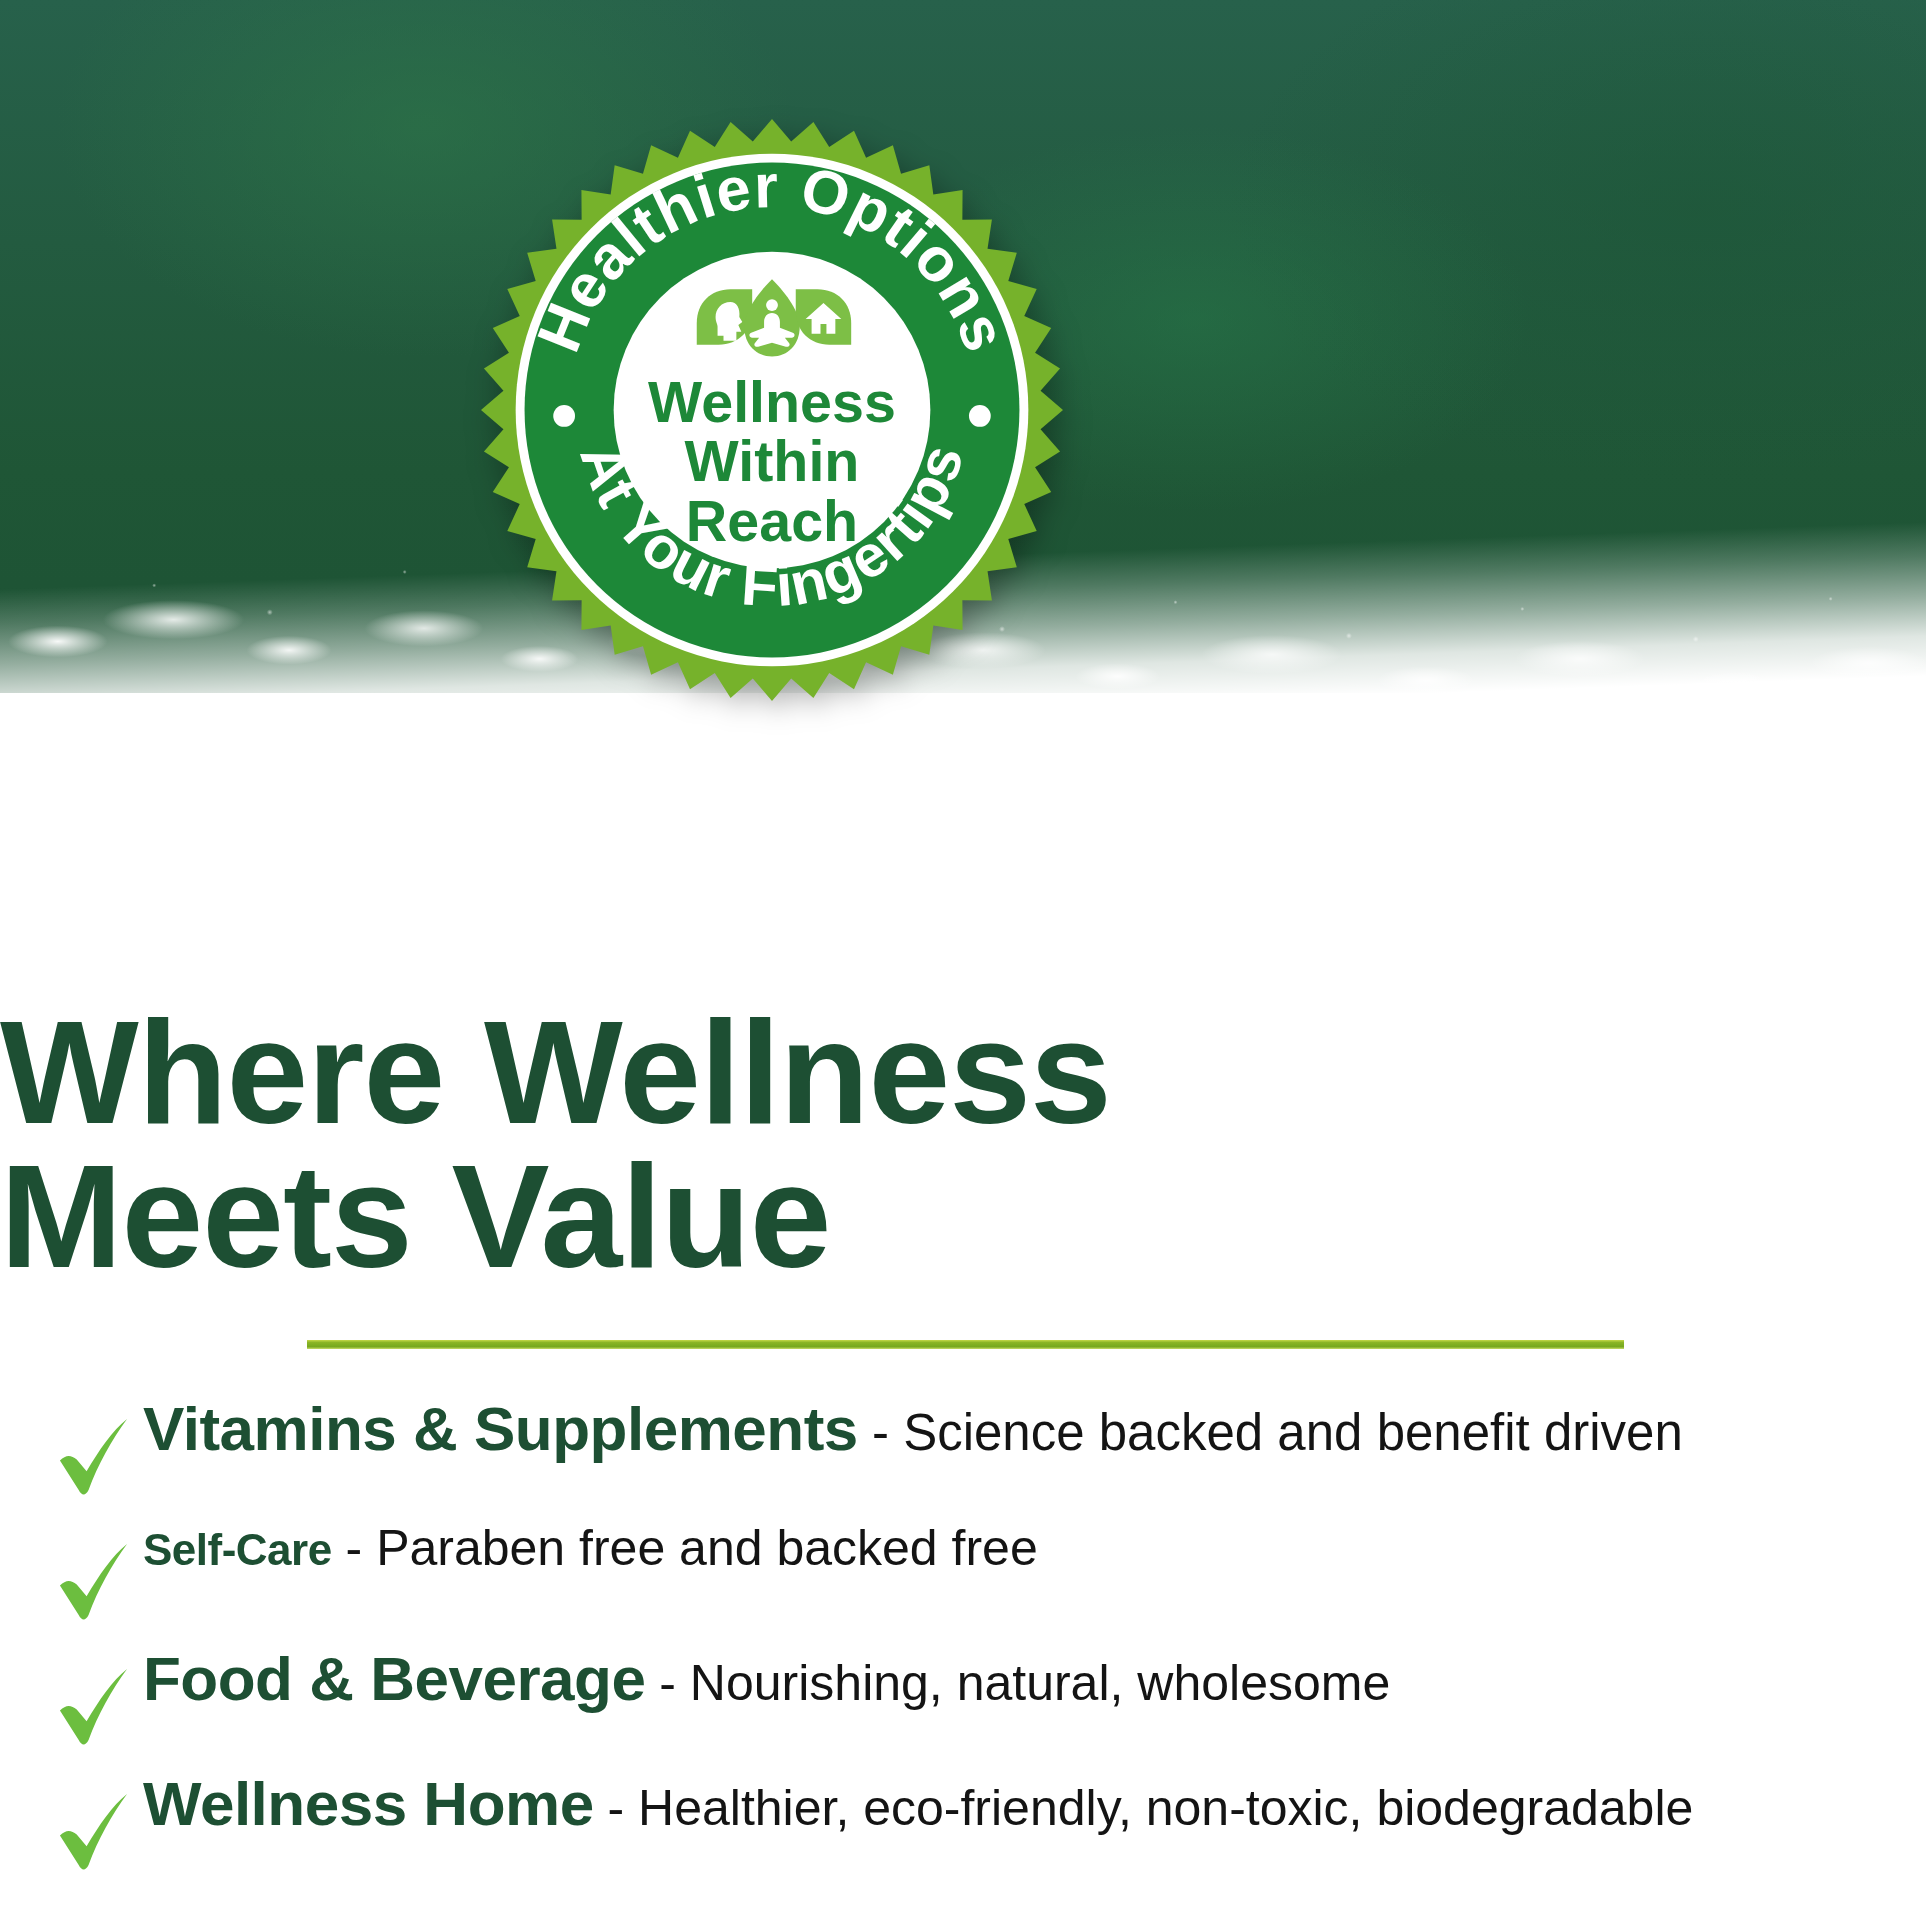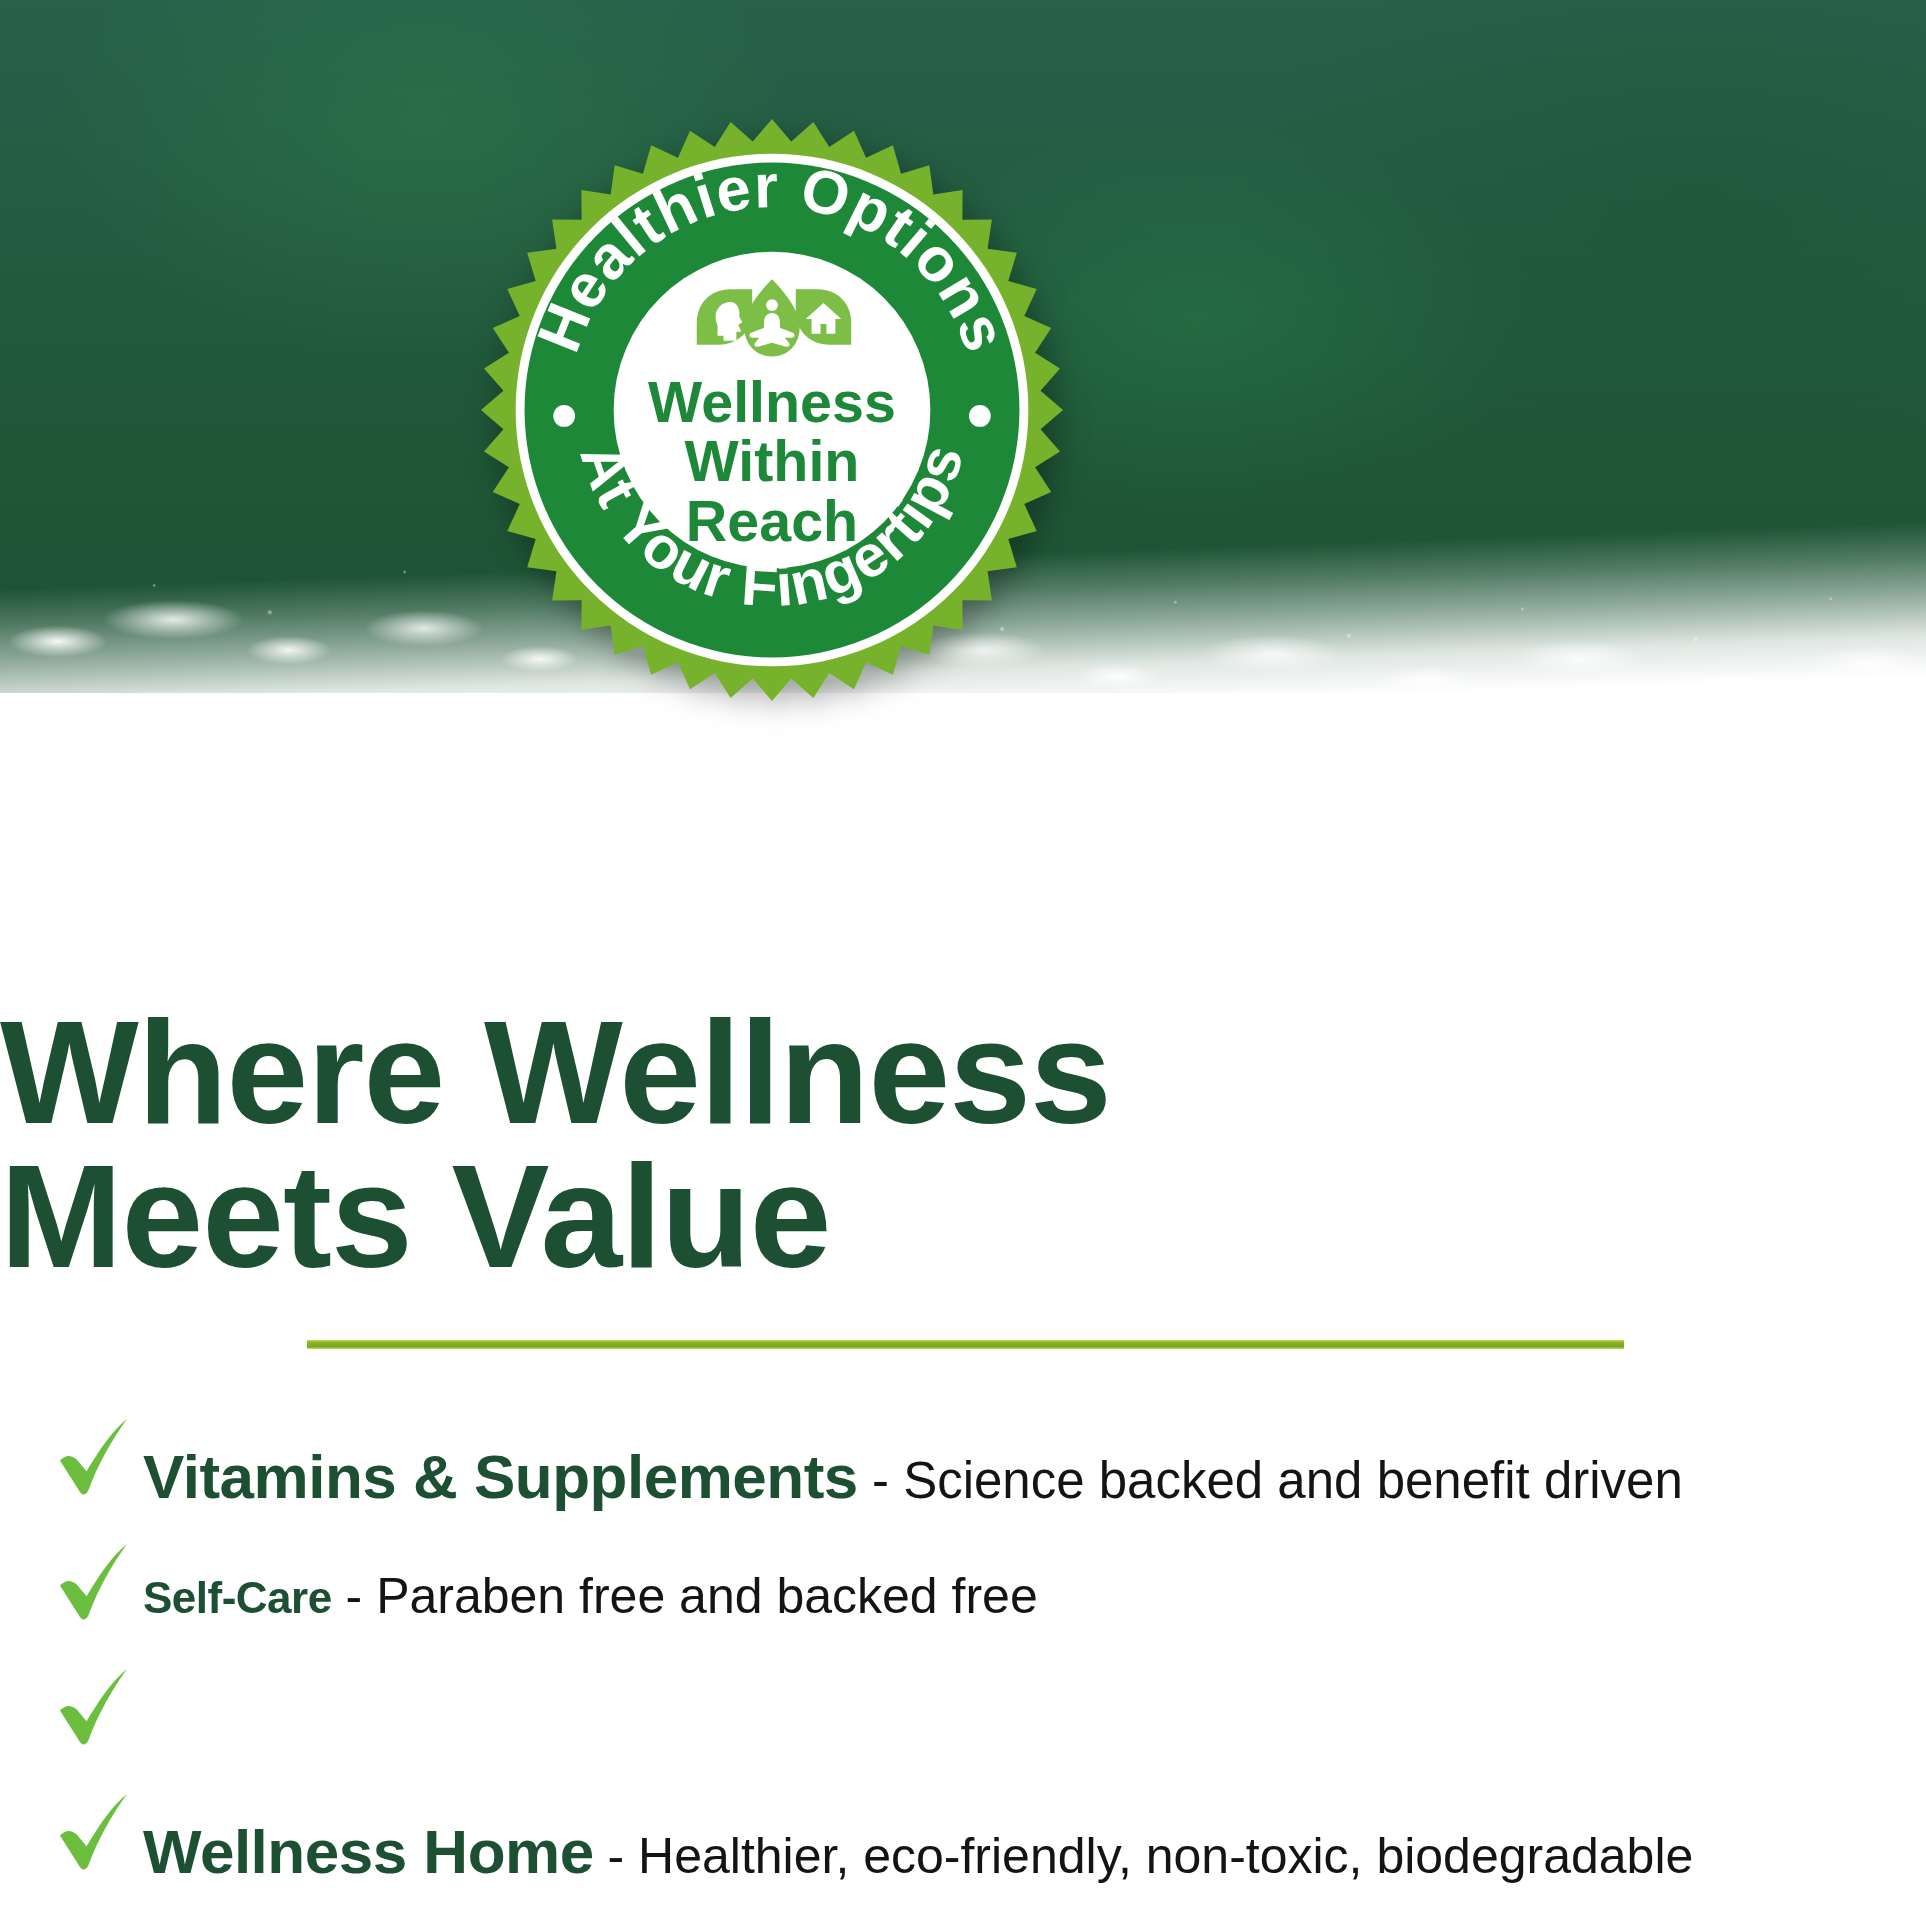--- a/index.html
+++ b/index.html
@@ -132,21 +132,20 @@
     align-self: center;
     height: 99px;
   }
   .check-icon svg {
     position: absolute; left: 8px; top: 6px;
     width: 77px; height: 85px;
   }
   .bullet-text {
     white-space: nowrap;
     line-height: 1;
-    margin-top: 48px;
   }
   .bullet-title {
     color: #1d4f33;
     font-weight: bold;
     font-size: 61px;
     letter-spacing: -0.5px;
   }
   .bullet-desc {
     color: #141414;
     font-weight: normal;
@@ -258,20 +257,23 @@
     </span>
   </div>
 
   <div class="bullet-row row-2">
     <span class="check-icon">
       <svg viewBox="0 0 78 86" xmlns="http://www.w3.org/2000/svg">
         <path d="M 4 44 C 10 38 15 38 21 43 L 31 55 C 44 33 57 14 72 2 C 57 22 42 49 33 74
                  C 30 80 26 80 23 74 Z" fill="#6cbe3f"></path>
       </svg>
     </span>
+    <span class="bullet-text">
+      <span class="bullet-title">Food &amp; Beverage</span><span class="bullet-desc"> - </span><span class="bullet-desc">Nourishing, natural, wholesome</span>
+    </span>
   </div>
 
   <div class="bullet-row row-3">
     <span class="check-icon">
       <svg viewBox="0 0 78 86" xmlns="http://www.w3.org/2000/svg">
         <path d="M 4 44 C 10 38 15 38 21 43 L 31 55 C 44 33 57 14 72 2 C 57 22 42 49 33 74
                  C 30 80 26 80 23 74 Z" fill="#6cbe3f"></path>
       </svg>
     </span>
     <span class="bullet-text">

